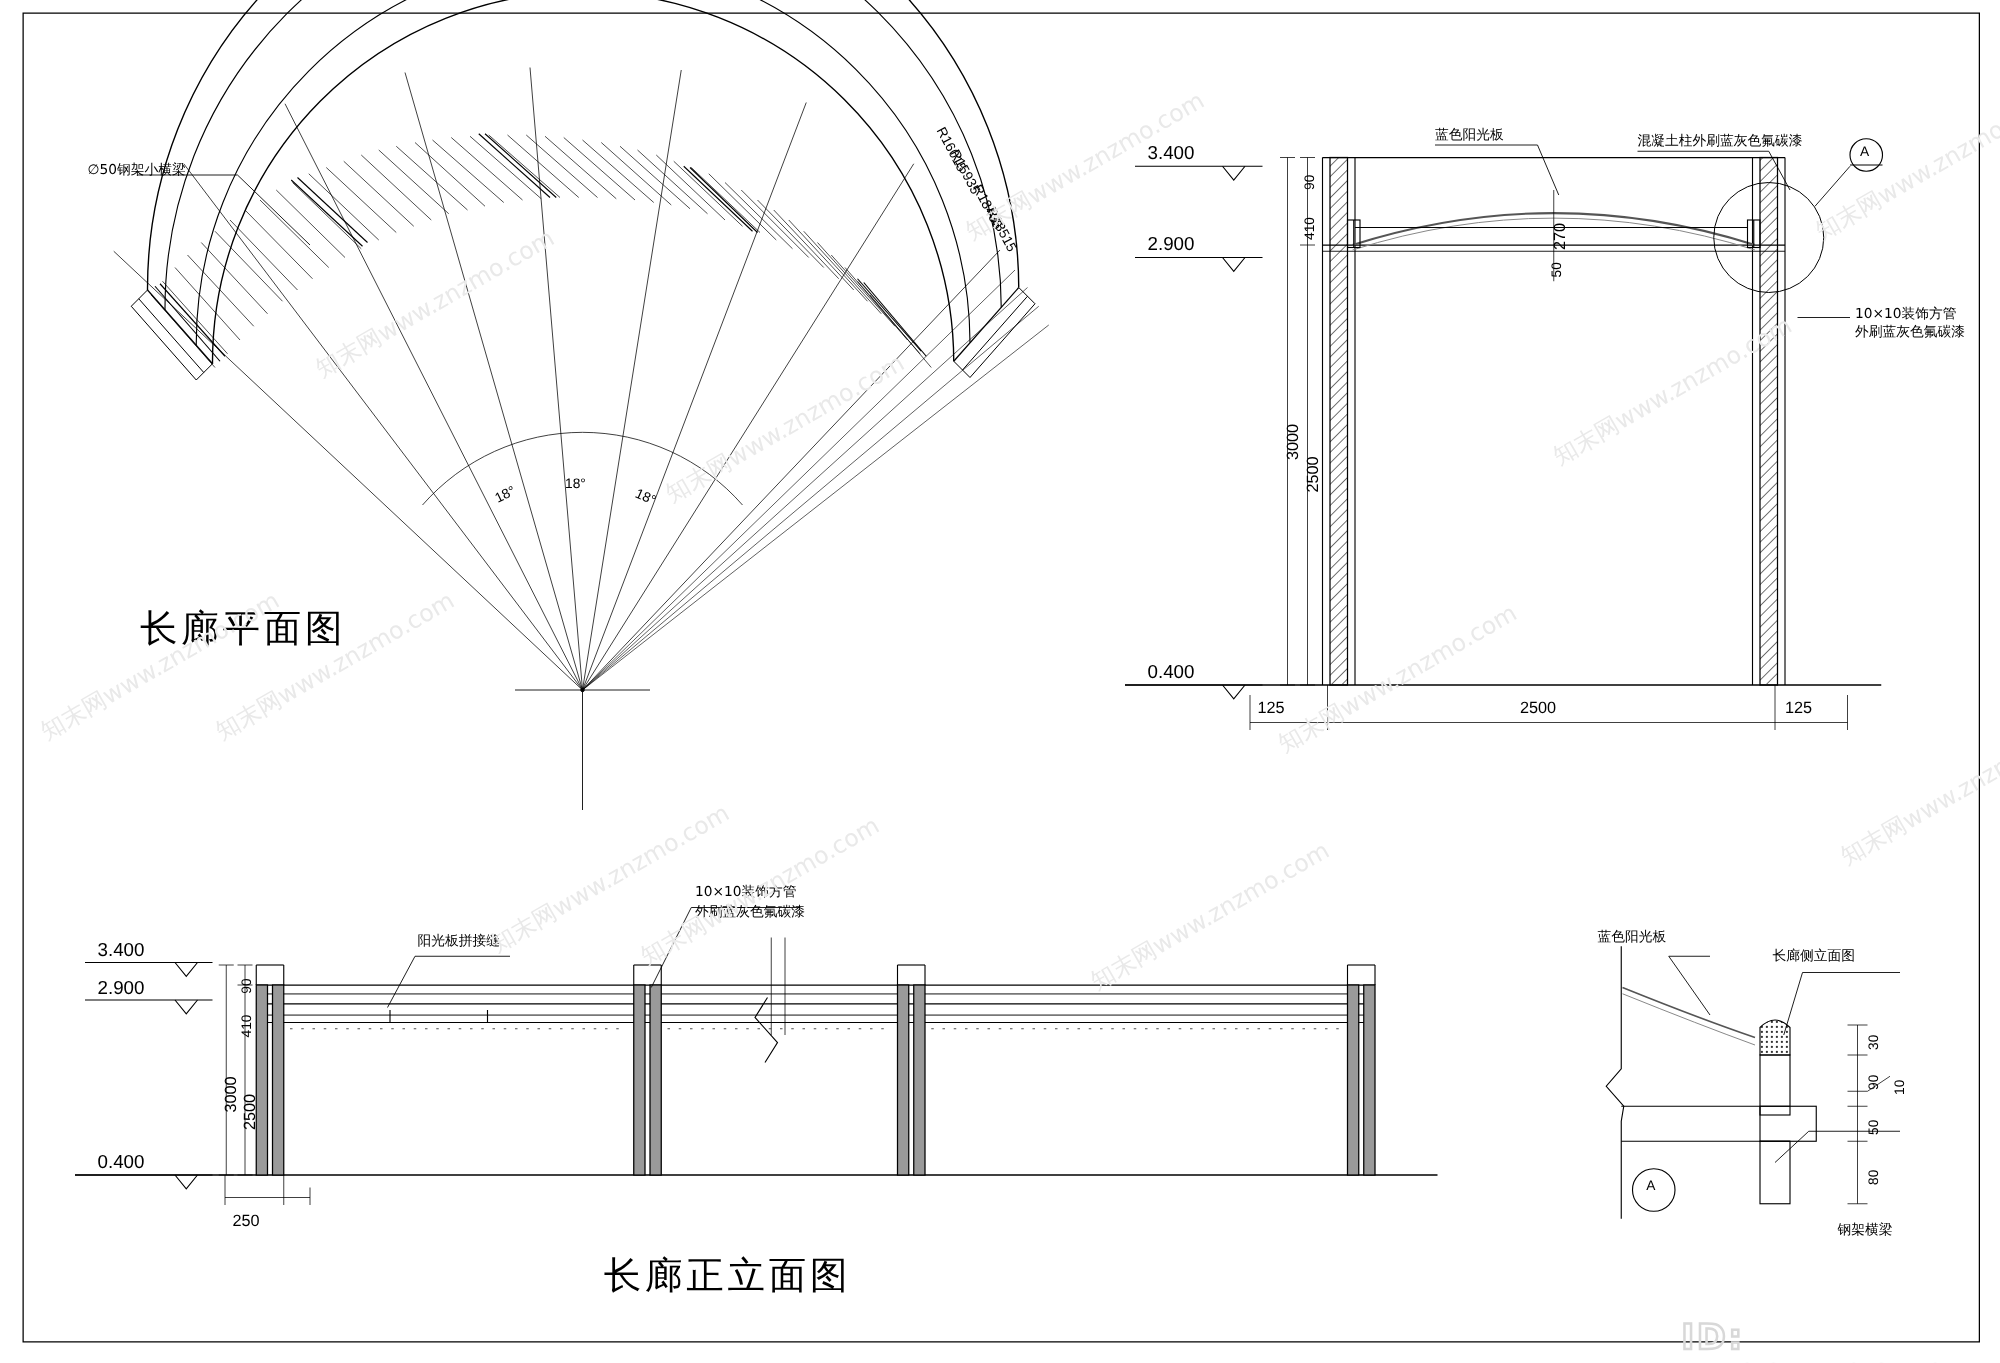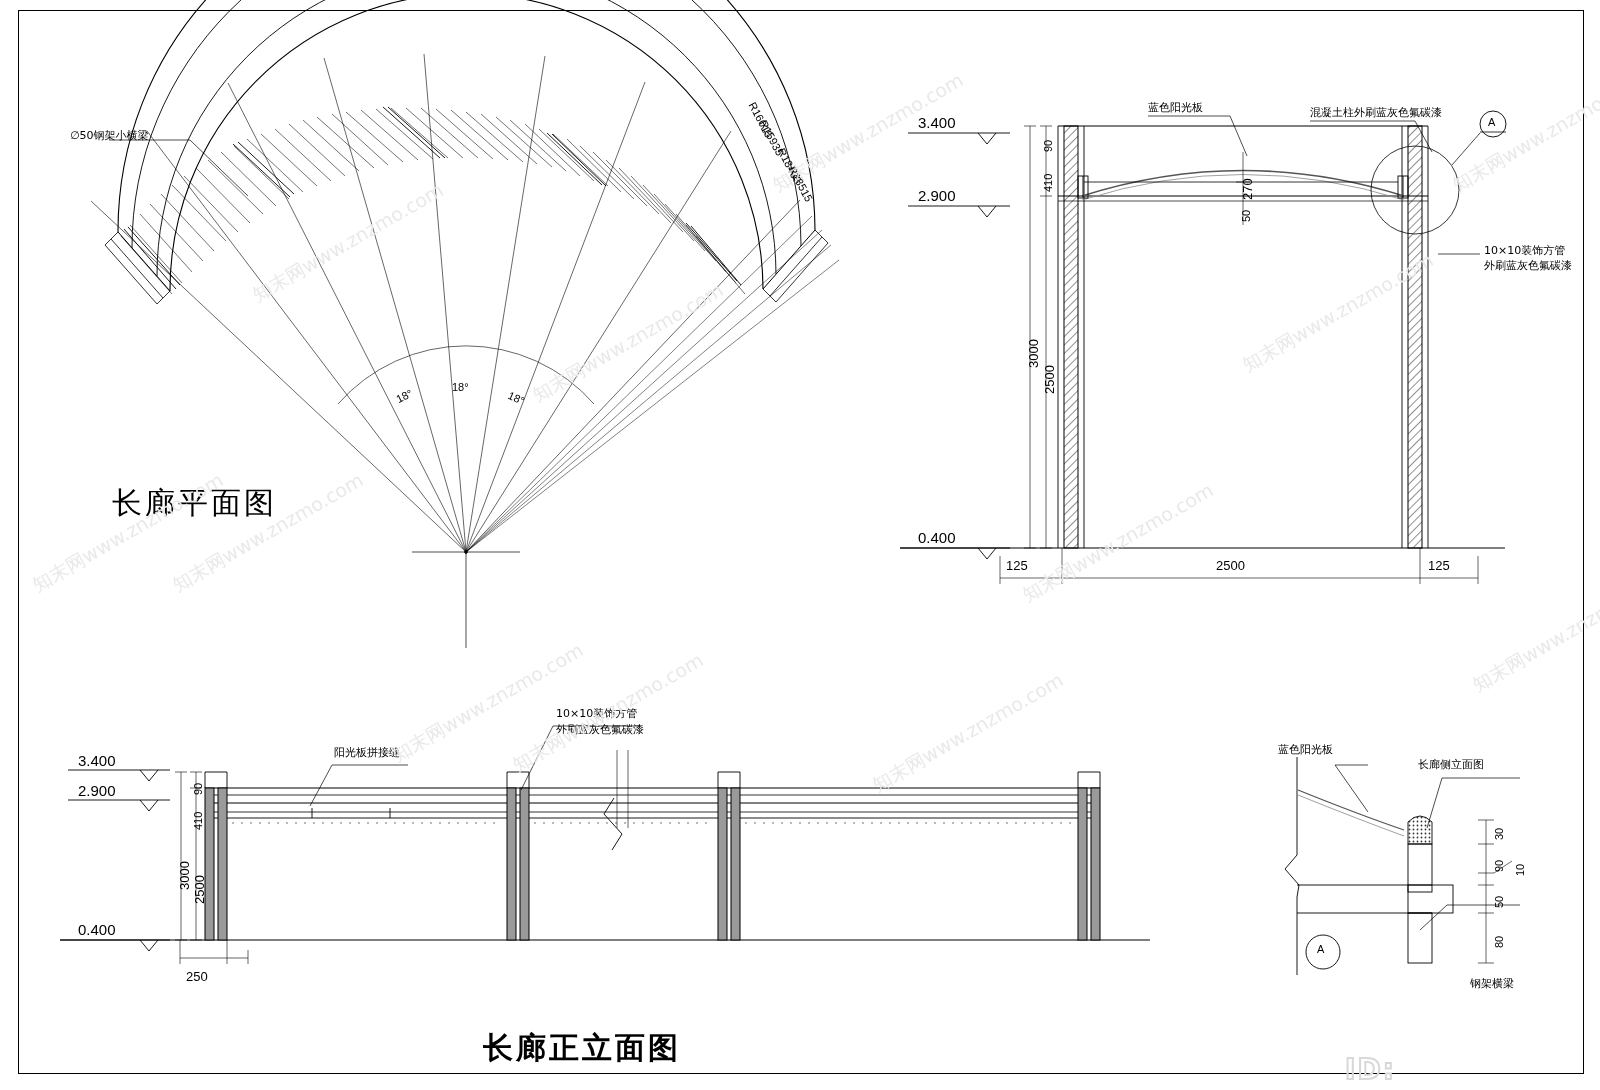--- a/index.html
+++ b/index.html
@@ -399,21 +399,21 @@
   <div class="lbl elev" style="left:78px;top:782px;">2.900</div>
   <div class="lbl elev" style="left:78px;top:921px;">0.400</div>
 
   <div class="lbl dimsm rot90" style="left:192px;top:795px;">90</div>
   <div class="lbl dimsm rot90" style="left:192px;top:830px;">410</div>
   <div class="lbl dim rot90" style="left:177px;top:890px;">3000</div>
   <div class="lbl dim rot90" style="left:192px;top:904px;">2500</div>
 
   <div class="lbl dim" style="left:186px;top:944px;margin-top:25px;">250</div>
 
-  <div class="lbl title" style="left:483px;top:1028px;font-weight:bold;">长廊正立面图</div>
+  <div class="lbl title" style="left:483px;top:1000px;">长廊正立面图</div>
 
   <div class="lbl note" style="left:1278px;top:742px;">蓝色阳光板</div>
   <div class="lbl note" style="left:1418px;top:757px;">长廊侧立面图</div>
   <div class="lbl note" style="left:1470px;top:976px;">钢架横梁</div>
   <div class="lbl dimsm" style="left:1317px;top:943px;">A</div>
 
   <div class="lbl dimsm rot90" style="left:1493px;top:840px;">30</div>
   <div class="lbl dimsm rot90" style="left:1493px;top:872px;">90</div>
   <div class="lbl dimsm rot90" style="left:1514px;top:876px;">10</div>
   <div class="lbl dimsm rot90" style="left:1493px;top:908px;">50</div>

